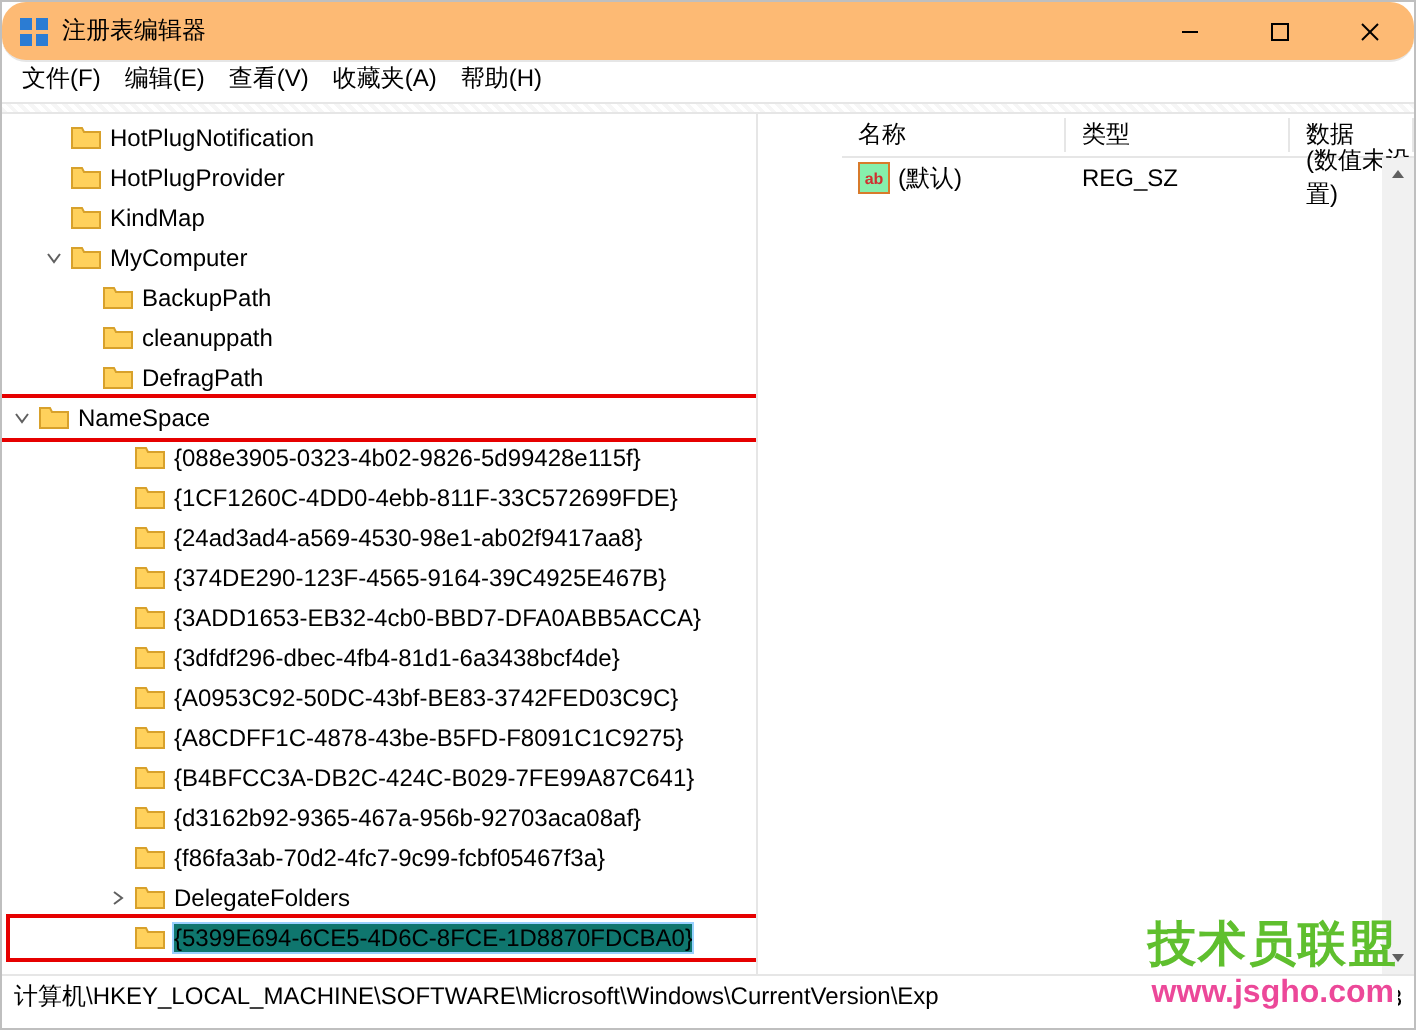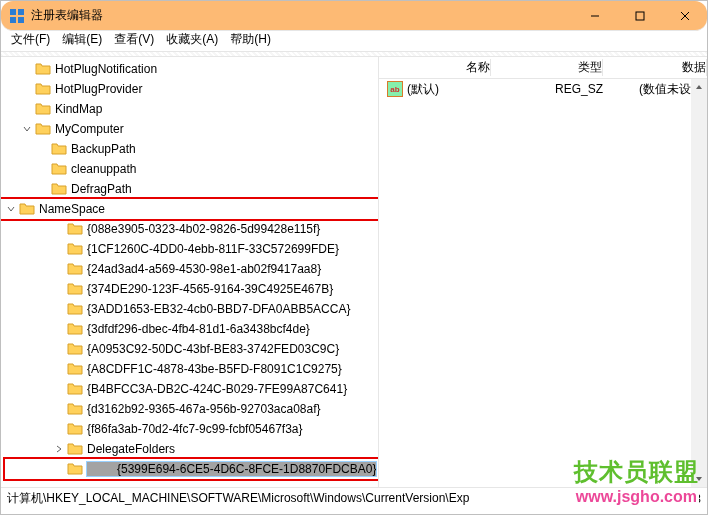--- a/index.html
+++ b/index.html
@@ -6,31 +6,31 @@
   body { width: 708px; height: 515px; overflow: hidden; background: #fff; font-size: 13px; color: #000; border: 1px solid #bfbfbf; position: relative; }
   .titlebar { height: 30px; display: flex; align-items: center; background: #fdba74; border-bottom: 1px solid #e6e6e6; border-radius: 12px; }
   .titlebar .appicon { width: 16px; height: 16px; margin: 0 6px 0 8px; }
   .titlebar .title { flex: 1; font-size: 12px; }
   .winbtns { display: flex; height: 100%; }
   .winbtn { width: 45px; display: flex; align-items: center; justify-content: center; }
   .winbtn svg { width: 10px; height: 10px; }
   .menubar { height: 20px; display: flex; align-items: flex-start; padding-left: 4px; font-size: 12px; }
   .menuitem { padding: 0 6px; }
   .divider { height: 6px; background: repeating-linear-gradient(45deg,#f6f6f6,#f6f6f6 2px,#fff 2px,#fff 4px); border-top: 1px solid #e6e6e6; border-bottom: 1px solid #e6e6e6; }
-  .content { display: flex; height: 430px; text-align: right; }
+  .content { display: flex; height: 430px; }
   .treepane { width: 378px; border-right: 1px solid #e6e6e6; overflow: hidden; position: relative; }
   .tree { padding: 2px 0 2px 4px; }
   .node { display: flex; align-items: center; height: 20px; white-space: nowrap; }
   .chev { width: 12px; height: 12px; display: inline-flex; align-items: center; justify-content: center; flex: 0 0 12px; }
   .chev svg { width: 8px; height: 8px; }.spacer1{padding-left:16px}.spacer2{padding-left:32px}.spacer3{padding-left:48px}
   .fld { width: 16px; height: 16px; margin: 0 4px 0 2px; flex: 0 0 16px; }
   .lbl { font-size: 12px; }
-  .selected { background: #a3a3a3; outline: 1px solid #99d1ff; padding-left: 30px; }
+  .selected { background: #0f766e; outline: 1px solid #99d1ff; }
   .box-red { outline: 2px solid #e60000; }
-  .listpane { flex: 1; position: relative; }
+  .listpane { flex: 1; position: relative; margin-left: 42px; }
   .hdrs { display: flex; height: 22px; border-bottom: 1px solid #e6e6e6; font-size: 12px; align-items: center; }
   .hdr { padding-left: 8px; border-right: 1px solid #e6e6e6; }
   .hdr.c1{width:112px}.hdr.c2{width:112px}.hdr.c3{flex:1}
   .row { display: flex; height: 20px; align-items: center; font-size: 12px; }
   .cell { padding-left: 8px; }
   .cell.c1{width:112px;display:flex;align-items:center}.cell.c2{width:112px}.cell.c3{flex:1}
   .valicon{width:16px;height:16px;margin-right:4px;background:#86efac;border:1px solid #d87a2b;display:inline-flex;align-items:center;justify-content:center;font-size:8px;color:#d03030;font-weight:bold}
   .statusbar { height: 22px; border-top: 1px solid #e6e6e6; display: flex; align-items: center; padding: 0 6px; font-size: 12px; white-space: nowrap; overflow: hidden; gap: 33px; }
   .watermark { position: absolute; right: 8px; bottom: 8px; text-align: right; pointer-events: none; }
   .watermark .wm1 { font-size: 24px; font-weight: 900; color: #5fbf2e; letter-spacing: 1px; }

